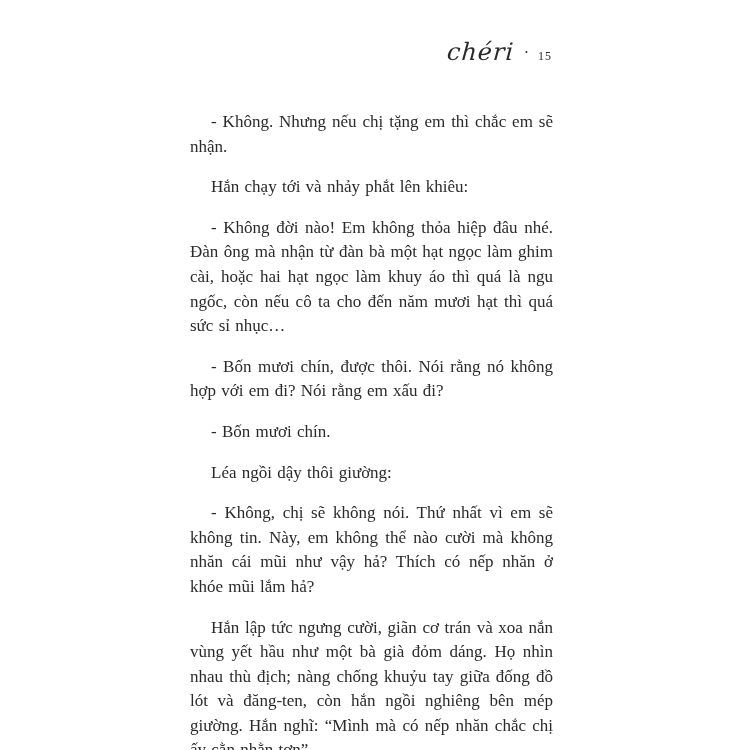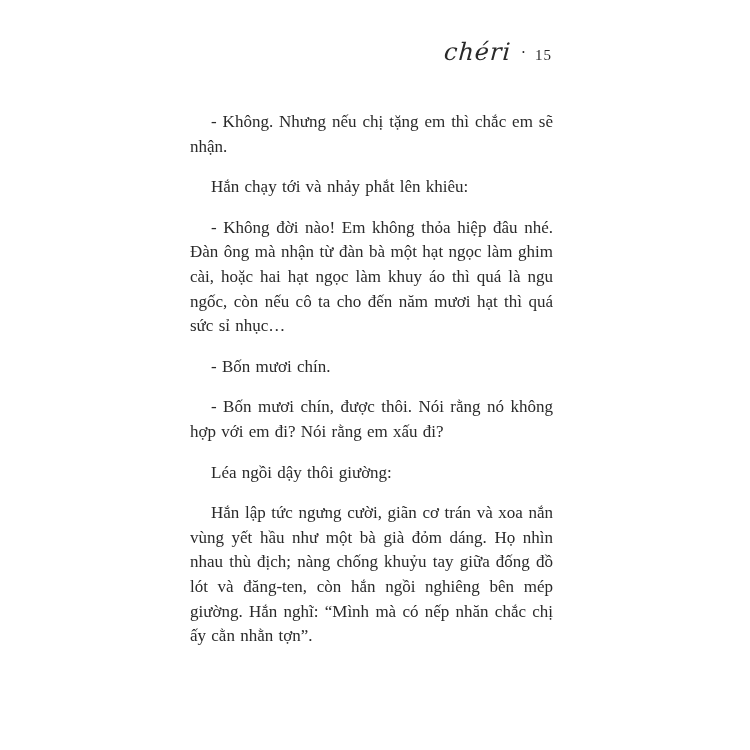--- a/index.html
+++ b/index.html
@@ -35,21 +35,21 @@
     letter-spacing: 1px;
     transform: skewX(-4deg);
   }
   .header-sep {
     font-size: 16px;
     line-height: 1;
     position: relative;
     top: -2px;
   }
   .page-number {
-    font-size: 15px;
+    font-size: 12px;
     letter-spacing: 1px;
   }
   .body-text {
     position: absolute;
     top: 94px;
     left: 190px;
     width: 363px;
   }
   .body-text p {
     margin: 16px 0 8px 0;
@@ -68,19 +68,20 @@
   <div class="page-header">
     <span class="book-title">chéri</span>
     <span class="header-sep">·</span>
     <span class="page-number">15</span>
   </div>
 
   <div class="body-text">
     <p>- Không. Nhưng nếu chị tặng em thì chắc em sẽ nhận.</p>
     <p>Hắn chạy tới và nhảy phắt lên khiêu:</p>
     <p>- Không đời nào! Em không thỏa hiệp đâu nhé. Đàn ông mà nhận từ đàn bà một hạt ngọc làm ghim cài, hoặc hai hạt ngọc làm khuy áo thì quá là ngu ngốc, còn nếu cô ta cho đến năm mươi hạt thì quá sức sỉ nhục…</p>
+    <p>- Bốn mươi chín, được thôi. Nói rằng nó không hợp với em đi? Nói rằng em xấu đi?</p>
     <p>- Bốn mươi chín.</p>
-    <p>- Bốn mươi chín, được thôi. Nói rằng nó không hợp với em đi? Nói rằng em xấu đi?</p>
     <p>Léa ngồi dậy thôi giường:</p>
+    <p>- Không, chị sẽ không nói. Thứ nhất vì em sẽ không tin. Này, em không thể nào cười mà không nhăn cái mũi như vậy hả? Thích có nếp nhăn ở khóe mũi lắm hả?</p>
     <p>Hắn lập tức ngưng cười, giãn cơ trán và xoa nắn vùng yết hầu như một bà già đỏm dáng. Họ nhìn nhau thù địch; nàng chống khuỷu tay giữa đống đồ lót và đăng-ten, còn hắn ngồi nghiêng bên mép giường. Hắn nghĩ: “Mình mà có nếp nhăn chắc chị ấy cằn nhằn tợn”.</p>
   </div>
 
 </div>
 
 </body></html>

